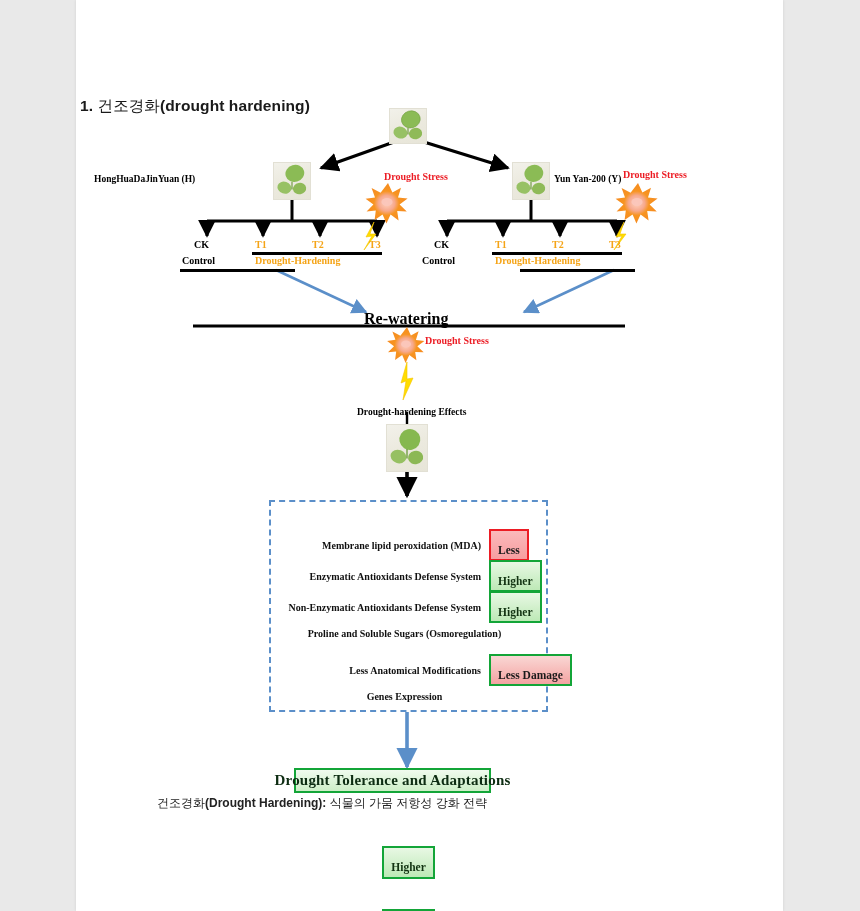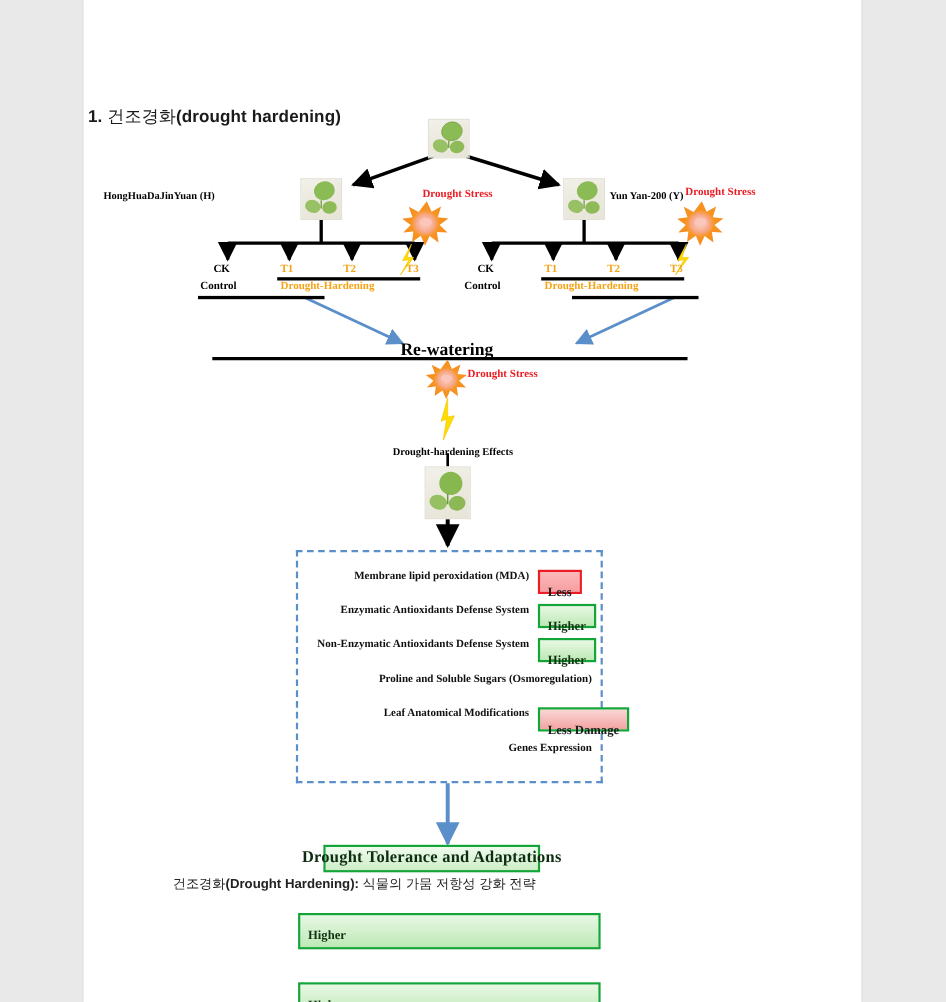--- a/index.html
+++ b/index.html
@@ -59,22 +59,22 @@
   
   .svg-layer { position:absolute; left:0; top:0; width:707px; height:700px; pointer-events:none; }
 
   
   .results-box {
     position: absolute;
     border: 2px dashed #5b8fc9;
     background: transparent;
   }
   .res-row {
-    position: absolute; display: flex; 
-    width: 100%; height: 22px;
+    position: absolute; display: flex; align-items: center;
+    width: 100%; height: 22px; margin-top: 16px;
   }
   .res-label {
     font-family: "Liberation Serif", serif;
     font-weight: bold; font-size: 10px; color: #101010;
     text-align: right; white-space: nowrap;
     flex: 0 0 218px; padding-right: 8px;
   }
   .badge {
     font-family: "Liberation Serif", serif;
     font-weight: bold; font-size: 11.5px;
@@ -281,21 +281,21 @@
         <span class="res-label">Non-Enzymatic Antioxidants Defense System</span>
         <span class="badge higher">Higher</span>
       </div>
 
       <div class="res-row" style="left:0; top:110px;flex-direction:column;">
         <span class="res-label">Proline and Soluble Sugars (Osmoregulation)</span>
         <span class="badge higher">Higher</span>
       </div>
 
       <div class="res-row" style="left:0; top:141px;">
-        <span class="res-label">Leaf Anatomical Modifications</span>
+        <span class="res-label">Less Anatomical Modifications</span>
         <span class="badge lessdamage">Less Damage</span>
       </div>
 
       <div class="res-row" style="left:0; top:173px;flex-direction:column;">
         <span class="res-label">Genes Expression</span>
         <span class="badge higher">Higher</span>
       </div>
     </div>
 
     <div class="final-box" style="left:218px; top:668px; width:197px; height:25px;">Drought Tolerance and Adaptations</div>

